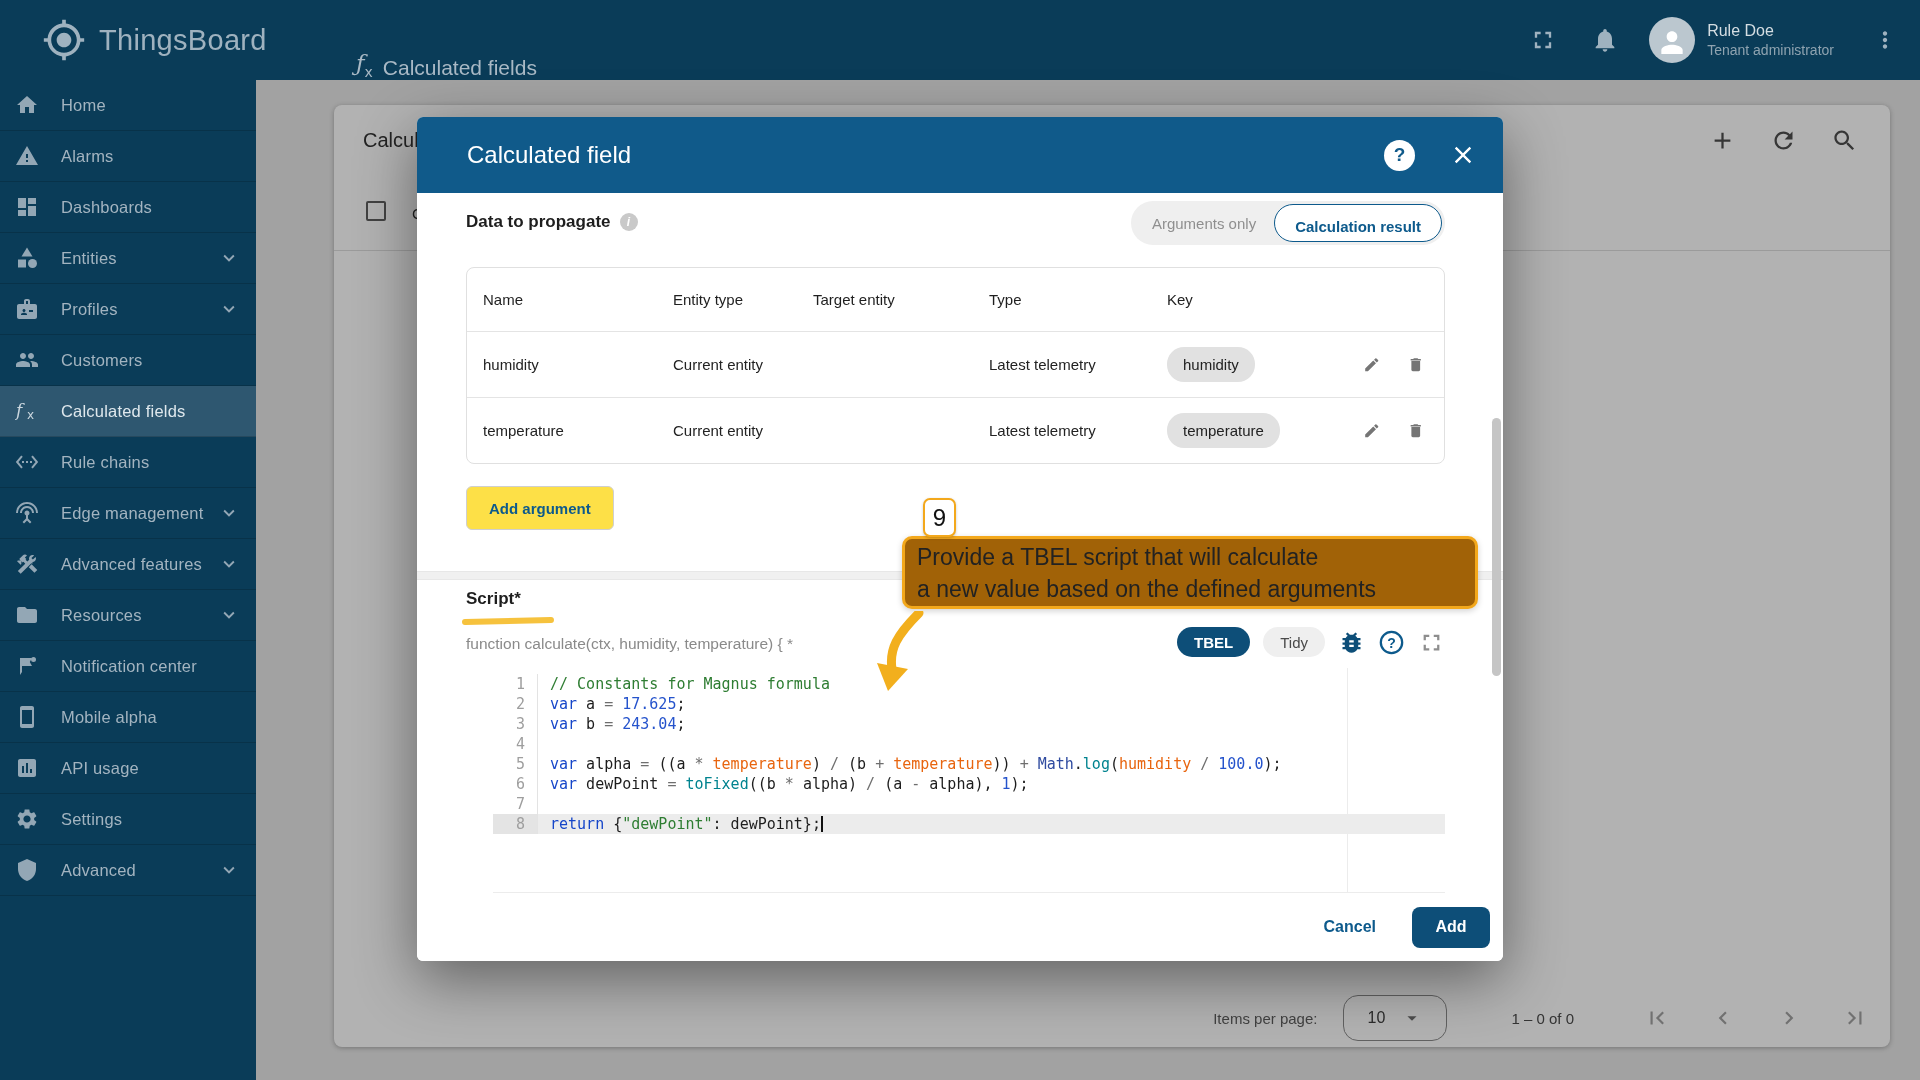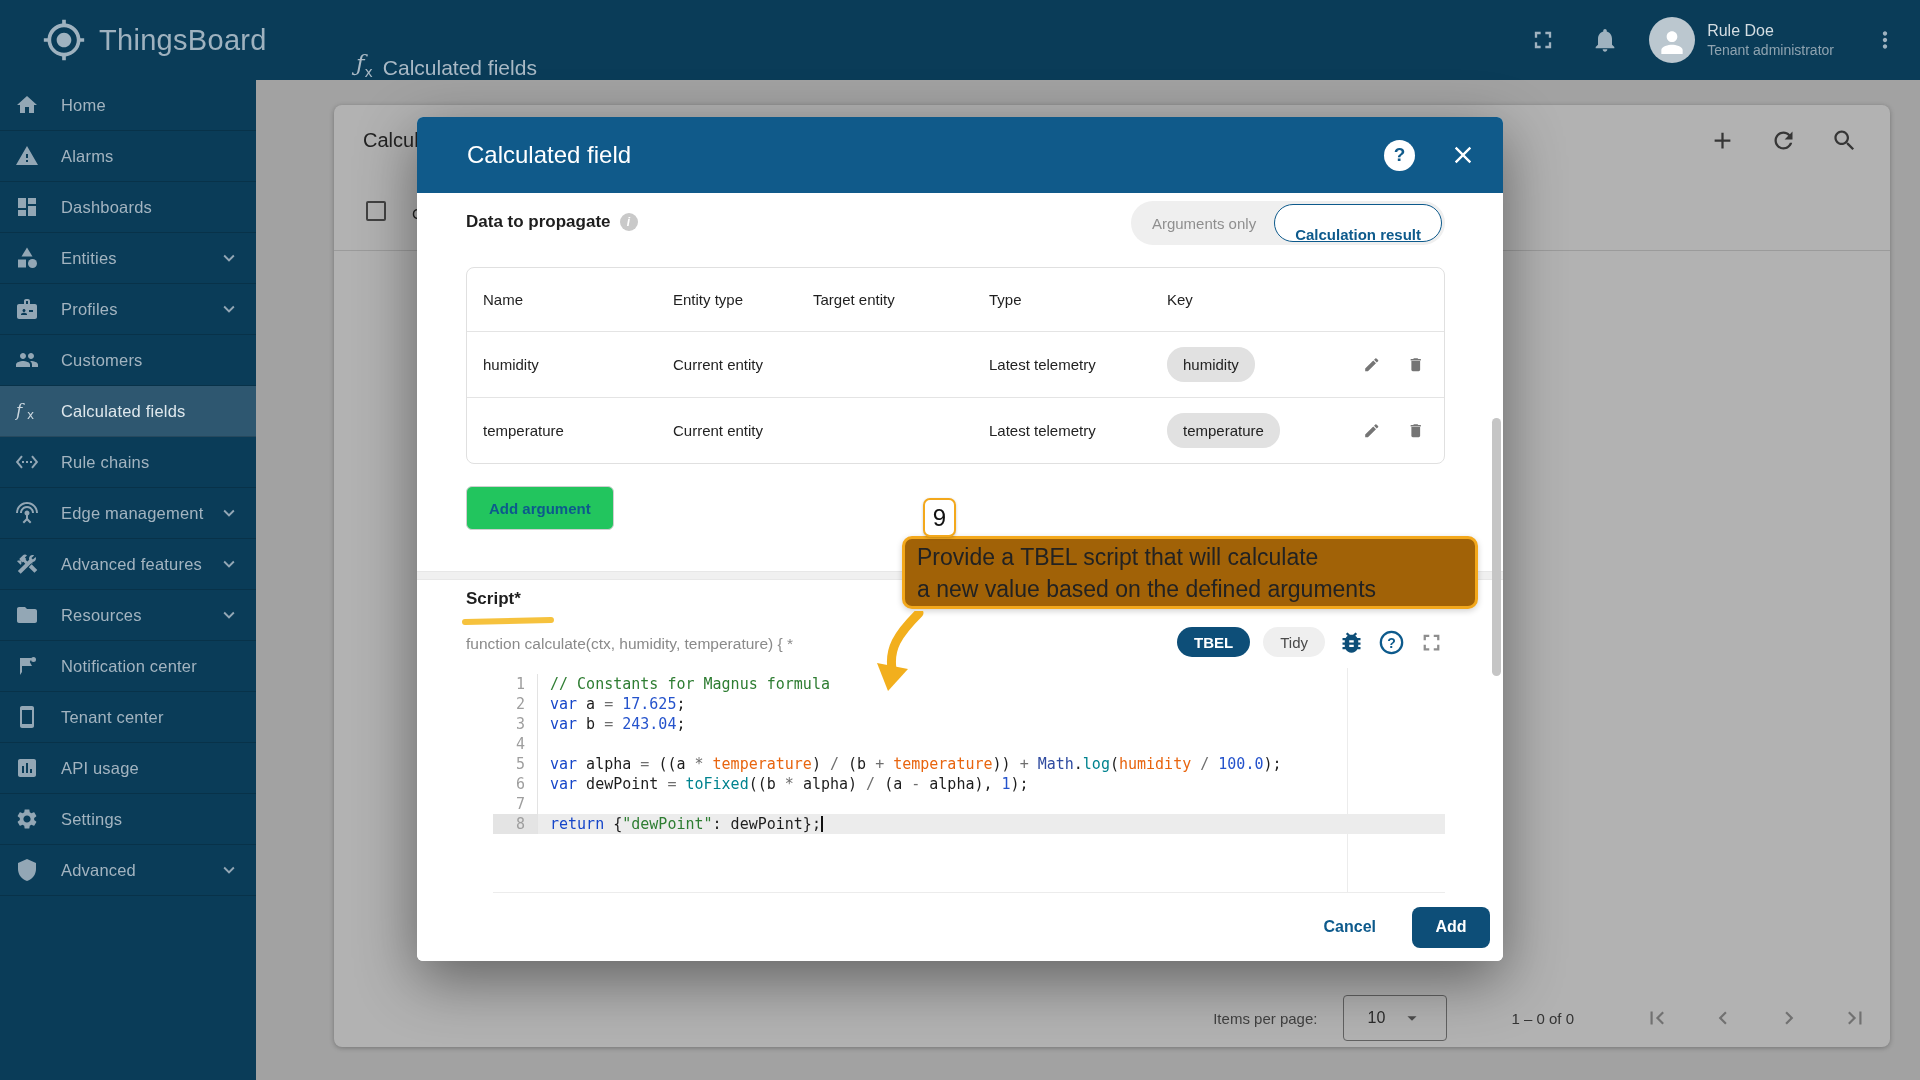--- a/index.html
+++ b/index.html
@@ -36,21 +36,21 @@
   
   .main{position:absolute;left:256px;top:80px;width:1664px;height:1000px;background:#E8E8E8}
   .bg-card{position:absolute;left:78px;top:25px;width:1556px;height:942px;background:#fff;border-radius:8px;box-shadow:0 1px 5px rgba(0,0,0,.28)}
   .card-title{position:absolute;left:29px;top:24px;font-size:20px;font-weight:500;color:#333}
   .card-actions{position:absolute;right:32px;top:22px;display:flex;gap:34px}
   .card-actions svg{width:27px;height:27px;color:#4E4E4E}
   .card-line{position:absolute;left:0;top:145px;width:100%;height:1px;background:#DEDEDE}
   .bg-checkbox{position:absolute;left:32px;top:96px;width:20px;height:20px;border:2px solid #5F5F5F;border-radius:2px;background:#fff}
   .bg-partial-header{position:absolute;left:78px;top:100px;font-size:15px;color:#333}
   .paginator{position:absolute;left:0;bottom:0;width:100%;height:58px;display:flex;align-items:center;justify-content:flex-end;padding-right:22px;color:#5E5E5E;font-size:15px}
-  .pp-select{margin-left:26px;width:104px;height:46px;border:1px solid #8C8C8C;border-radius:4px;display:flex;align-items:center;justify-content:center;gap:16px;font-size:16px;color:#3F3F3F}
+  .pp-select{margin-left:26px;width:104px;height:46px;border:1px solid #8C8C8C;border-radius:15px;display:flex;align-items:center;justify-content:center;gap:16px;font-size:16px;color:#3F3F3F}
   .pp-select svg{width:22px;height:22px;color:#6F6F6F}
   .pp-range{margin-left:64px;color:#4C4C4C}
   .pp-nav{display:flex;margin-left:70px;gap:40px}
   .pp-nav svg{width:26px;height:26px;color:#A2A2A2}
 
   
   .overlay{position:absolute;left:256px;top:80px;width:1664px;height:1000px;background:rgba(0,0,0,.30);z-index:40}
 
   
   .modal{position:absolute;left:417px;top:117px;width:1086px;height:844px;background:#fff;border-radius:6px;box-shadow:0 18px 60px rgba(0,0,0,.45);z-index:60;overflow:hidden}
@@ -58,32 +58,32 @@
   .modal-title{color:#fff;font-size:24px;font-weight:500;flex:1}
   .mh-help{width:31px;height:31px;border-radius:50%;background:#fff;color:#105A8A;display:flex;align-items:center;justify-content:center;font-weight:700;font-size:19px;margin-right:34px;cursor:pointer}
   .mh-close{width:28px;height:28px;color:#fff;cursor:pointer}
   .mh-close svg{width:28px;height:28px}
 
   .prop-label-row{position:absolute;left:49px;top:95px;display:flex;align-items:center;gap:9px}
   .prop-label{font-size:17px;font-weight:700;color:#1E1E1E}
   .info-dot{width:18px;height:18px;border-radius:50%;background:#C9C9C9;color:#fff;font-size:12px;font-weight:700;display:flex;align-items:center;justify-content:center;font-style:italic}
   .toggle{position:absolute;right:58px;top:84px;height:44px;background:#EFEFEF;border-radius:22px;display:flex;align-items:center;padding:0 3px}
   .toggle-opt{font-size:15px;color:#8F8F8F;padding:0 18px;cursor:pointer;white-space:nowrap}
-  .toggle-opt.selected{height:38px;line-height:35px;background:#fff;border:1.5px solid #0D5A8C;border-radius:19px;color:#0D5A8C;font-weight:600;padding:12px 20px}
+  .toggle-opt.selected{height:38px;line-height:35px;background:#fff;border:1.5px solid #0D5A8C;border-radius:19px;color:#0D5A8C;font-weight:600;padding:4px 20px}
 
   .arg-table{position:absolute;left:49px;top:150px;width:979px;border:1px solid #E0E0E0;border-radius:8px;overflow:hidden;background:#fff}
   .arg-head,.arg-row{display:grid;grid-template-columns:190px 140px 176px 178px 196px 1fr;align-items:center;padding:0 16px}
   .arg-head{height:63px;font-size:15px;font-weight:500;color:#1F1F1F}
   .arg-row{height:66px;border-top:1px solid #E4E4E4;font-size:15px;color:#232323}
   .chip{display:inline-block;background:#E1E1E1;border-radius:17px;padding:9px 16px;font-size:15px;color:#222}
   .actions{display:flex;justify-content:flex-end;gap:26px;padding-right:4px}
   .act{cursor:pointer}
   .act svg{width:22px;height:22px;color:#757575}
 
-  .add-arg{position:absolute;left:49px;top:369px;height:44px;padding:0 22px;border:1px solid #CFCFCF;border-radius:6px;background:#22c55e;color:#0D5A8C;font-weight:600;font-size:15px;display:flex;align-items:center;cursor:pointer}
+  .add-arg{position:absolute;left:49px;top:369px;height:44px;padding:0 22px;border:1px solid #CFCFCF;border-radius:6px;background:#fde047;color:#0D5A8C;font-weight:600;font-size:15px;display:flex;align-items:center;cursor:pointer}
 
   .section-divider{position:absolute;left:0;top:454px;width:100%;height:9px;background:#F0F0F0;border-top:1px solid #E7E7E7;border-bottom:1px solid #E7E7E7}
 
   .script-label{position:absolute;left:49px;top:472px;font-size:17px;font-weight:700;color:#1E1E1E;z-index:1}
   .script-underline{position:absolute;left:45px;top:501px;width:92px;height:6px;background:#F6C23D;border-radius:3px;transform:rotate(-1.4deg)}
   .script-hint{position:absolute;left:49px;top:518px;font-size:15.5px;color:#8A8A8A}
   .script-controls{position:absolute;right:58px;top:510px;display:flex;align-items:center;gap:13px;z-index:1}
   .lang-pill{height:30px;padding:8px 17px;border-radius:16px;display:flex;align-items:center;font-size:15px;cursor:pointer}
   .lang-pill.selected{background:#0D4E78;color:#fff;font-weight:600}
   .lang-pill.unselected{background:#EFEFEF;color:#4A4A4A}
@@ -295,21 +295,21 @@
           </svg>
         </span>
         <span class="sb-label">Notification center</span>
       </div>
       <div class="sb-item">
         <span class="sb-icon">
           <svg viewBox="0 0 24 24" fill="currentColor" style="width:100%;height:100%;display:block">
             <path d="M17 1H7c-1.1 0-2 .9-2 2v18c0 1.1.9 2 2 2h10c1.1 0 2-.9 2-2V3c0-1.1-.9-2-2-2zm0 18H7V5h10v14z"></path>
           </svg>
         </span>
-        <span class="sb-label">Tenant center</span>
+        <span class="sb-label">Mobile alpha</span>
       </div>
       <div class="sb-item">
         <span class="sb-icon">
           <svg viewBox="0 0 24 24" fill="currentColor" style="width:100%;height:100%;display:block">
             <path d="M19 3H5c-1.1 0-2 .9-2 2v14c0 1.1.9 2 2 2h14c1.1 0 2-.9 2-2V5c0-1.1-.9-2-2-2zM9 17H7v-7h2v7zm4 0h-2V7h2v10zm4 0h-2v-4h2v4z"></path>
           </svg>
         </span>
         <span class="sb-label">API usage</span>
       </div>
       <div class="sb-item">

